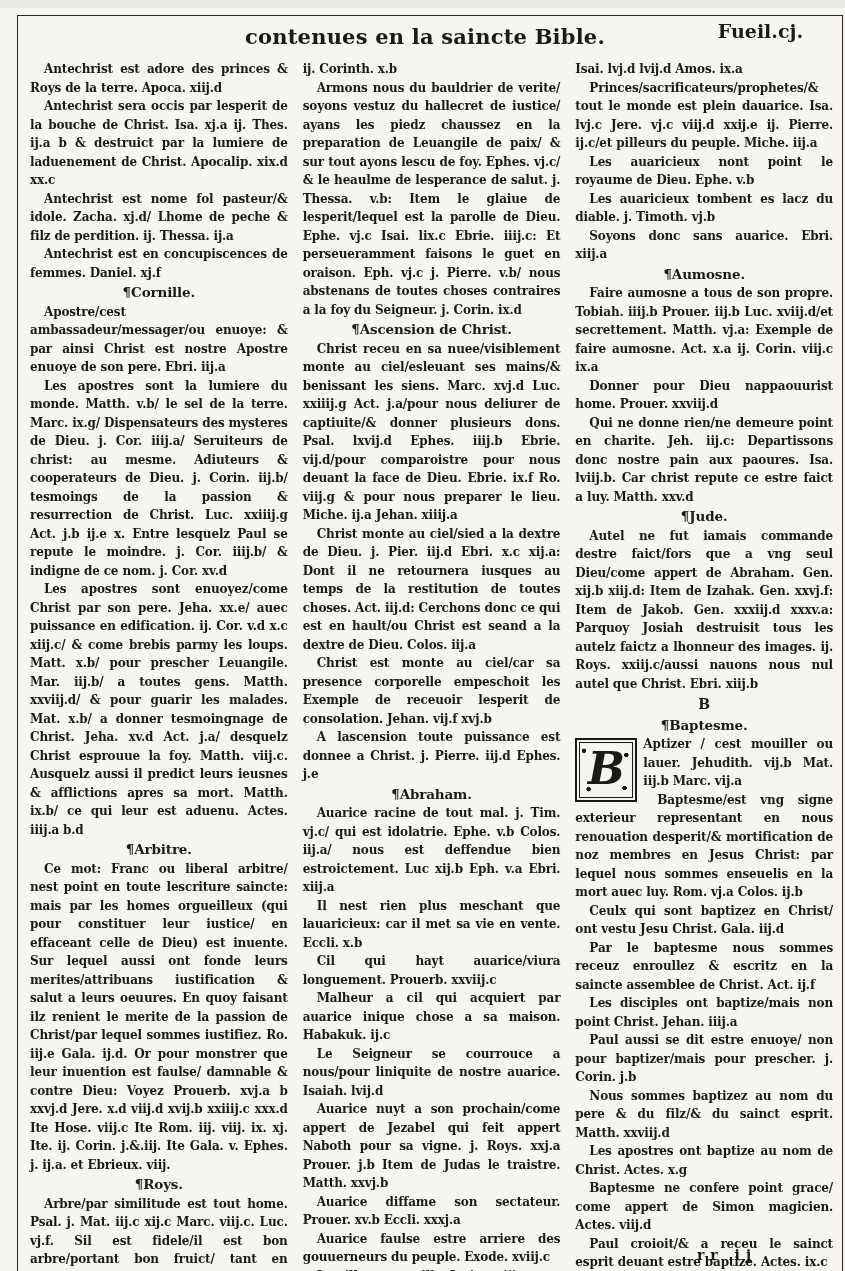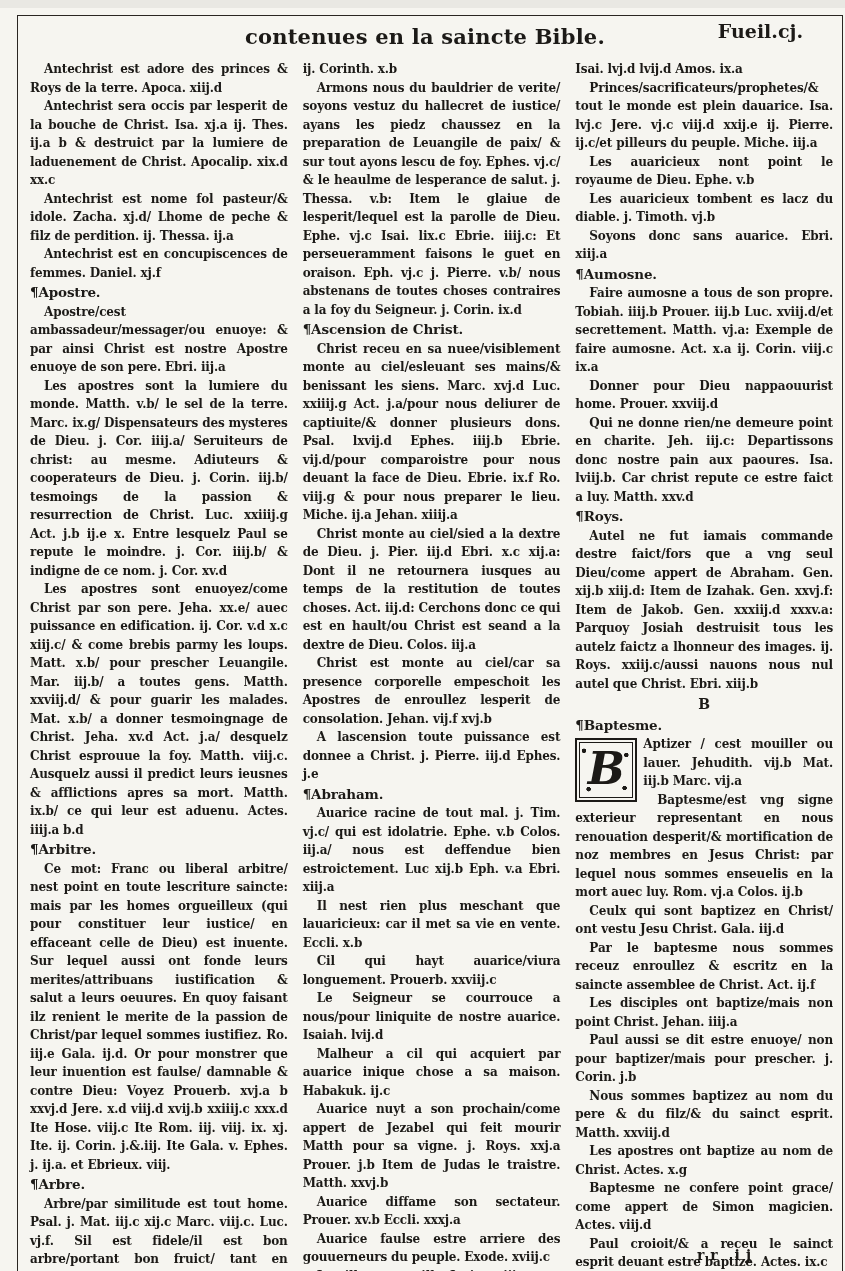--- a/index.html
+++ b/index.html
@@ -36,21 +36,21 @@
     flex:1 1 0;min-width:0;
     font-size:12px;font-weight:700;line-height:18.5px;
     text-align:justify;letter-spacing:-0.15px;
   }
   .para{
     margin:0;text-indent:14px;
     overflow-wrap:break-word;
   }
   .para.cont{text-indent:0;}
   .heading{
-    text-align:left;text-indent:0;
+    text-align:center;text-indent:0;
     font-size:13.5px;font-weight:700;
     margin:1px 0;
   }
   .letter-divider{
     text-align:center;font-size:14px;font-weight:700;margin:2px 0;
   }
   .drop-initial{
     float:left;
     width:58px;height:60px;
     margin:3px 6px 2px 0;
@@ -81,59 +81,59 @@
   <div class="running-title">contenues en la saincte Bible.</div>
 
   <div class="folio">Fueil.cj.</div>
 
   <div class="columns" id="columns">
       <div class="col">
         <p class="para">Antechrist est adore des princes &amp; Roys de la terre. Apoca. xiij.d</p>
         <p class="para">Antechrist sera occis par lesperit de la bouche de Christ. Isa. xj.a ij. Thes. ij.a b &amp; destruict par la lumiere de laduenement de Christ. Apocalip. xix.d xx.c</p>
         <p class="para">Antechrist est nome fol pasteur/&amp; idole. Zacha. xj.d/ Lhome de peche &amp; filz de perdition. ij. Thessa. ij.a</p>
         <p class="para">Antechrist est en concupiscences de femmes. Daniel. xj.f</p>
-        <div class="heading">¶Apostre.</div>
+        <div class="heading">¶Cornille.</div>
         <p class="para">Apostre/cest ambassadeur/messager/ou enuoye: &amp; par ainsi Christ est nostre Apostre enuoye de son pere. Ebri. iij.a</p>
         <p class="para">Les apostres sont la lumiere du monde. Matth. v.b/ le sel de la terre. Marc. ix.g/ Dispensateurs des mysteres de Dieu. j. Cor. iiij.a/ Seruiteurs de christ: au mesme. Adiuteurs &amp; cooperateurs de Dieu. j. Corin. iij.b/ tesmoings de la passion &amp; resurrection de Christ. Luc. xxiiij.g Act. j.b ij.e x. Entre lesquelz Paul se repute le moindre. j. Cor. iiij.b/ &amp; indigne de ce nom. j. Cor. xv.d</p>
         <p class="para">Les apostres sont enuoyez/come Christ par son pere. Jeha. xx.e/ auec puissance en edification. ij. Cor. v.d x.c xiij.c/ &amp; come brebis parmy les loups. Matt. x.b/ pour prescher Leuangile. Mar. iij.b/ a toutes gens. Matth. xxviij.d/ &amp; pour guarir les malades. Mat. x.b/ a donner tesmoingnage de Christ. Jeha. xv.d Act. j.a/ desquelz Christ esprouue la foy. Matth. viij.c. Ausquelz aussi il predict leurs ieusnes &amp; afflictions apres sa mort. Matth. ix.b/ ce qui leur est aduenu. Actes. iiij.a b.d</p>
         <div class="heading">¶Arbitre.</div>
         <p class="para">Ce mot: Franc ou liberal arbitre/ nest point en toute lescriture saincte: mais par les homes orgueilleux (qui pour constituer leur iustice/ en effaceant celle de Dieu) est inuente. Sur lequel aussi ont fonde leurs merites/attribuans iustification &amp; salut a leurs oeuures. En quoy faisant ilz renient le merite de la passion de Christ/par lequel sommes iustifiez. Ro. iij.e Gala. ij.d. Or pour monstrer que leur inuention est faulse/ damnable &amp; contre Dieu: Voyez Prouerb. xvj.a b xxvj.d Jere. x.d viij.d xvij.b xxiiij.c xxx.d Ite Hose. viij.c Ite Rom. iij. viij. ix. xj. Ite. ij. Corin. j.&amp;.iij. Ite Gala. v. Ephes. j. ij.a. et Ebrieux. viij.</p>
-        <div class="heading">¶Arbre.</div>
+        <div class="heading">¶Roys.</div>
         <p class="para">Arbre/par similitude est tout home. Psal. j. Mat. iij.c xij.c Marc. viij.c. Luc. vj.f. Sil est fidele/il est bon arbre/portant bon fruict/ tant en doctrine que par oeuure. Matt. vij.c: Mais sil est sans fruict de foy/ il est meschant. Jude. j.d</p>
       </div>
       <div class="col">
         <p class="para cont">ij. Corinth. x.b</p>
         <p class="para">Armons nous du bauldrier de verite/ soyons vestuz du hallecret de iustice/ ayans les piedz chaussez en la preparation de Leuangile de paix/ &amp; sur tout ayons lescu de foy. Ephes. vj.c/ &amp; le heaulme de lesperance de salut. j. Thessa. v.b: Item le glaiue de lesperit/lequel est la parolle de Dieu. Ephe. vj.c Isai. lix.c Ebrie. iiij.c: Et perseueramment faisons le guet en oraison. Eph. vj.c j. Pierre. v.b/ nous abstenans de toutes choses contraires a la foy du Seigneur. j. Corin. ix.d</p>
         <div class="heading">¶Ascension de Christ.</div>
         <p class="para">Christ receu en sa nuee/visiblement monte au ciel/esleuant ses mains/&amp; benissant les siens. Marc. xvj.d Luc. xxiiij.g Act. j.a/pour nous deliurer de captiuite/&amp; donner plusieurs dons. Psal. lxvij.d Ephes. iiij.b Ebrie. vij.d/pour comparoistre pour nous deuant la face de Dieu. Ebrie. ix.f Ro. viij.g &amp; pour nous preparer le lieu. Miche. ij.a Jehan. xiiij.a</p>
         <p class="para">Christ monte au ciel/sied a la dextre de Dieu. j. Pier. iij.d Ebri. x.c xij.a: Dont il ne retournera iusques au temps de la restitution de toutes choses. Act. iij.d: Cerchons donc ce qui est en hault/ou Christ est seand a la dextre de Dieu. Colos. iij.a</p>
-        <p class="para">Christ est monte au ciel/car sa presence corporelle empeschoit les Apostres de enroullez lesperit de consolation. Jehan. vij.f xvj.b</p>
+        <p class="para">Christ est monte au ciel/car sa presence corporelle empeschoit les Exemple de receuoir lesperit de consolation. Jehan. vij.f xvj.b</p>
         <p class="para">A lascension toute puissance est donnee a Christ. j. Pierre. iij.d Ephes. j.e</p>
         <div class="heading">¶Abraham.</div>
         <p class="para">Auarice racine de tout mal. j. Tim. vj.c/ qui est idolatrie. Ephe. v.b Colos. iij.a/ nous est deffendue bien estroictement. Luc xij.b Eph. v.a Ebri. xiij.a</p>
         <p class="para">Il nest rien plus meschant que lauaricieux: car il met sa vie en vente. Eccli. x.b</p>
         <p class="para">Cil qui hayt auarice/viura longuement. Prouerb. xxviij.c</p>
+        <p class="para">Malheur a cil qui acquiert par auarice inique chose a sa maison. Habakuk. ij.c</p>
         <p class="para">Le Seigneur se courrouce a nous/pour liniquite de nostre auarice. Isaiah. lvij.d</p>
-        <p class="para">Malheur a cil qui acquiert par auarice inique chose a sa maison. Habakuk. ij.c</p>
-        <p class="para">Auarice nuyt a son prochain/come appert de Jezabel qui feit mourir Matth pour sa vigne. j. Roys. xxj.a Prouer. j.b Item de Judas le traistre. Matth. xxvj.b</p>
+        <p class="para">Auarice nuyt a son prochain/come appert de Jezabel qui feit appert Naboth pour sa vigne. j. Roys. xxj.a Prouer. j.b Item de Judas le traistre. Matth. xxvj.b</p>
         <p class="para">Auarice diffame son sectateur. Prouer. xv.b Eccli. xxxj.a</p>
         <p class="para">Auarice faulse estre arriere des gouuerneurs du peuple. Exode. xviij.c</p>
         <p class="para">Le pillart sera pille. Isai. xxxiij.a</p>
       </div>
       <div class="col">
         <p class="para cont">Isai. lvj.d lvij.d Amos. ix.a</p>
         <p class="para">Princes/sacrificateurs/prophetes/&amp; tout le monde est plein dauarice. Isa. lvj.c Jere. vj.c viij.d xxij.e ij. Pierre. ij.c/et pilleurs du peuple. Miche. iij.a</p>
         <p class="para">Les auaricieux nont point le royaume de Dieu. Ephe. v.b</p>
         <p class="para">Les auaricieux tombent es lacz du diable. j. Timoth. vj.b</p>
         <p class="para">Soyons donc sans auarice. Ebri. xiij.a</p>
         <div class="heading">¶Aumosne.</div>
         <p class="para">Faire aumosne a tous de son propre. Tobiah. iiij.b Prouer. iij.b Luc. xviij.d/et secrettement. Matth. vj.a: Exemple de faire aumosne. Act. x.a ij. Corin. viij.c ix.a</p>
         <p class="para">Donner pour Dieu nappaouurist home. Prouer. xxviij.d</p>
         <p class="para">Qui ne donne rien/ne demeure point en charite. Jeh. iij.c: Departissons donc nostre pain aux paoures. Isa. lviij.b. Car christ repute ce estre faict a luy. Matth. xxv.d</p>
-        <div class="heading">¶Roys.</div>
+        <div class="heading">¶Jude.</div>
         <p class="para">Autel ne fut iamais commande destre faict/fors que a vng seul Dieu/come appert de Abraham. Gen. xij.b xiij.d: Item de Izahak. Gen. xxvj.f: Item de Jakob. Gen. xxxiij.d xxxv.a: Parquoy Josiah destruisit tous les autelz faictz a lhonneur des images. ij. Roys. xxiij.c/aussi nauons nous nul autel que Christ. Ebri. xiij.b</p>
         <div class="letter-divider">B</div>
         <div class="heading">¶Baptesme.</div>
         <p class="para initial-para"><span class="drop-initial">B</span>Aptizer / cest mouiller ou lauer. Jehudith. vij.b Mat. iij.b Marc. vij.a</p>
         <p class="para">Baptesme/est vng signe exterieur representant en nous renouation desperit/&amp; mortification de noz membres en Jesus Christ: par lequel nous sommes enseuelis en la mort auec luy. Rom. vj.a Colos. ij.b</p>
         <p class="para">Ceulx qui sont baptizez en Christ/ ont vestu Jesu Christ. Gala. iij.d</p>
         <p class="para">Par le baptesme nous sommes receuz enroullez &amp; escritz en la saincte assemblee de Christ. Act. ij.f</p>
         <p class="para">Les disciples ont baptize/mais non point Christ. Jehan. iiij.a</p>
         <p class="para">Paul aussi se dit estre enuoye/ non pour baptizer/mais pour prescher. j. Corin. j.b</p>
         <p class="para">Nous sommes baptizez au nom du pere &amp; du filz/&amp; du sainct esprit. Matth. xxviij.d</p>

